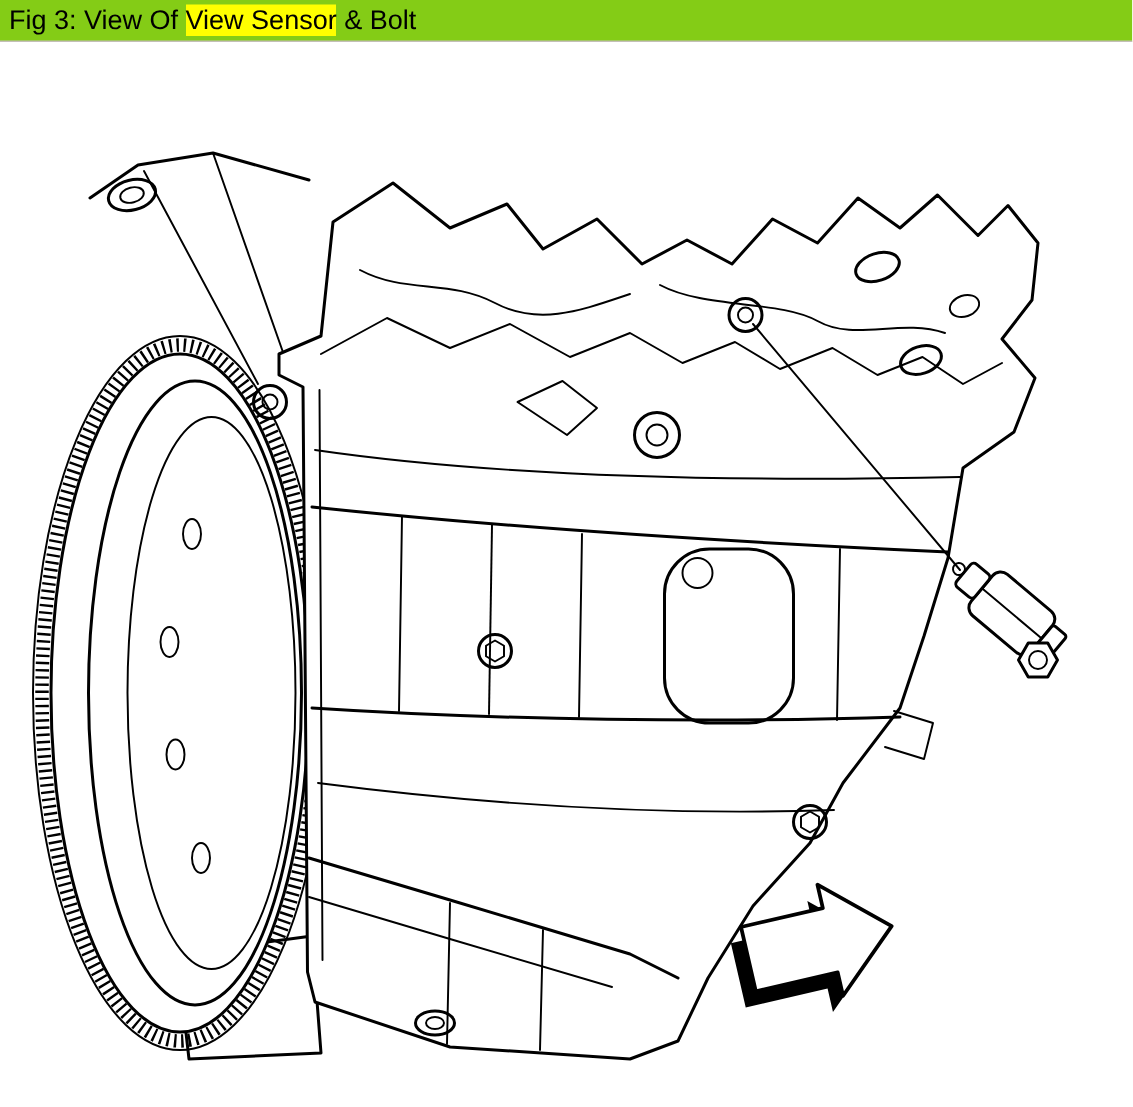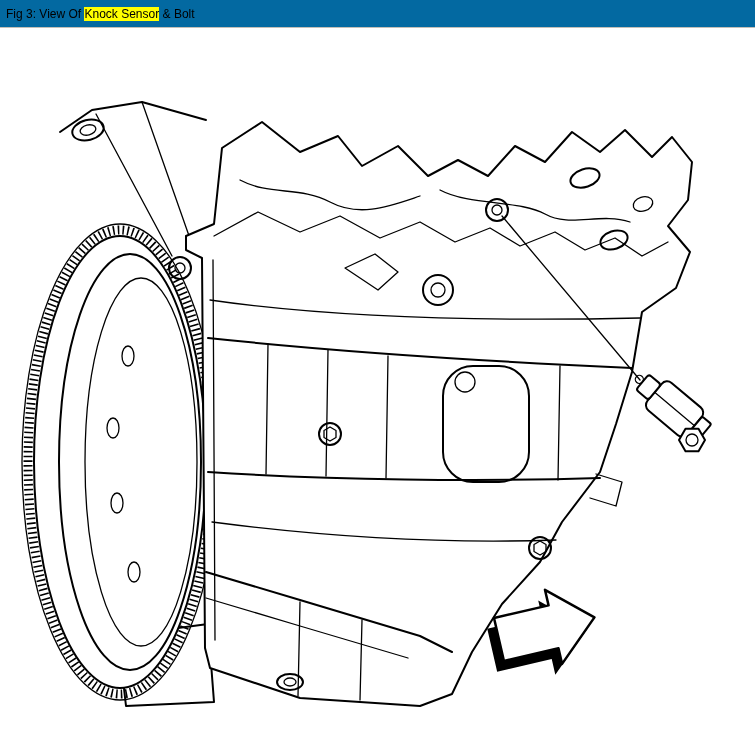--- a/index.html
+++ b/index.html
@@ -1,23 +1,23 @@
 <!DOCTYPE html>
 <html><head>
 <meta charset="utf-8">
 <style>
   html,body{margin:0;padding:0;background:#fff;}
   body{font-family:"Liberation Sans", sans-serif;}
   .screen{position:relative;width:755px;height:738px;background:#fff;overflow:hidden;}
   .art{position:absolute;top:0;left:0;}
   .caption-bar{
     position:absolute;top:0;left:0;right:0;height:27px;
-    background:#0369a1;border-bottom:1px solid #c3bfb7;
+    background:#84cc16;border-bottom:1px solid #c3bfb7;
     display:flex;align-items:center;padding:0 6px;
-    font-size:12px;color:#000;white-space:pre;
+    font-size:18px;color:#000;white-space:pre;
   }
   .hl{background:#ffff00;}
   
   .ln{fill:none;stroke:#000;stroke-width:2;stroke-linecap:round;stroke-linejoin:round;}
   .th{stroke-width:1.3;}
   .fw{fill:#fff;stroke:#000;stroke-width:2;stroke-linejoin:round;}
 </style>
 </head>
 <body>
 
@@ -116,16 +116,16 @@
       </g>
     </g>
 
     <g transform="translate(494,618) rotate(-13)">
       <polygon points="-9,9 47,9 47,-7 89,31 47,69 47,53 -9,53" fill="#000"></polygon>
       <polygon points="0,0 56,0 56,-16 98,22 56,60 56,44 0,44" fill="#fff" stroke="#000" stroke-width="2.5" stroke-linejoin="round"></polygon>
     </g>
   </svg>
 
   <div class="caption-bar">
-    <span>Fig 3: View Of </span><span class="hl">Knock Sensor</span><span> &amp; Bolt</span>
+    <span>Fig 3: View Of </span><span class="hl">View Sensor</span><span> &amp; Bolt</span>
   </div>
 
 </div>
 
 </body></html>

